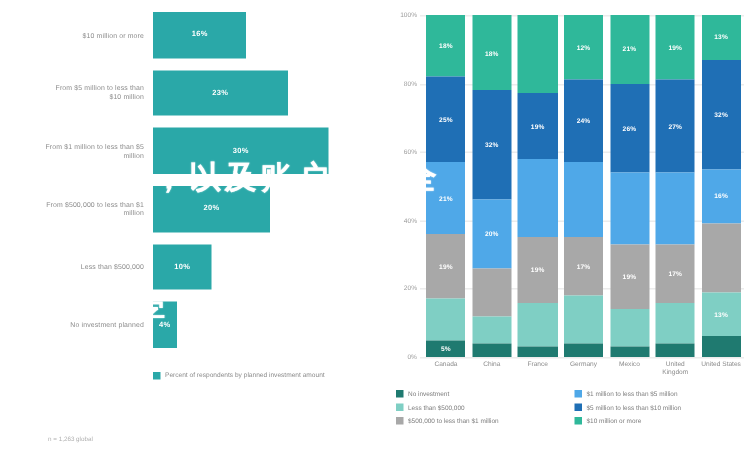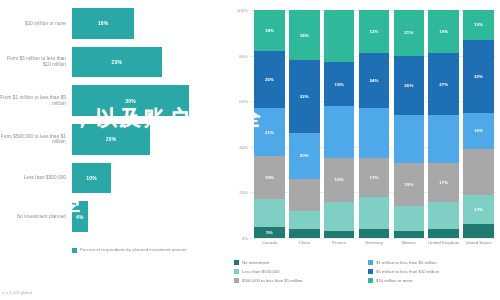--- a/index.html
+++ b/index.html
@@ -7,20 +7,21 @@
     width:500px;height:300px;
     background:#ffffff;
     font-family:"Liberation Sans", sans-serif;
     overflow:hidden;
     position:relative;
   }
   #root{
     position:absolute;inset:0;
     display:flex;
     background:#4d7c0f;
+    margin-left:30px;
   }
 
   
   .left-panel{
     position:relative;
     width:228px;height:300px;
     background:#ffffff;
     flex:0 0 228px;
   }
   .hbar-plot{

